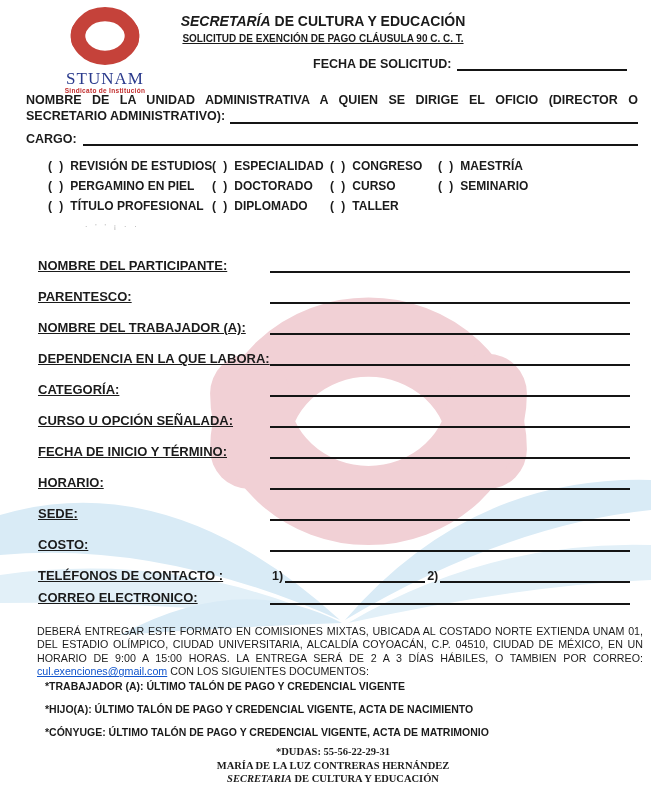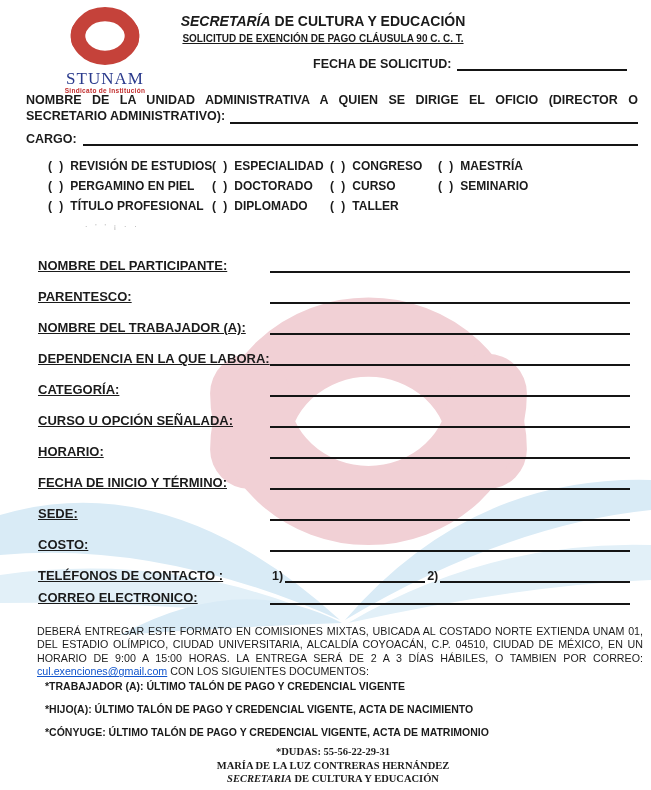--- a/index.html
+++ b/index.html
@@ -184,25 +184,25 @@
       </div>
       <div class="frow">
         <span class="flabel">CATEGORÍA:</span>
         <span class="fline"></span>
       </div>
       <div class="frow">
         <span class="flabel">CURSO U OPCIÓN SEÑALADA:</span>
         <span class="fline"></span>
       </div>
       <div class="frow">
+        <span class="flabel">FECHA DE INICIO Y TÉRMINO:</span>
+        <span class="fline"></span>
+      </div>
+      <div class="frow">
         <span class="flabel">HORARIO:</span>
-        <span class="fline"></span>
-      </div>
-      <div class="frow">
-        <span class="flabel">FECHA DE INICIO Y TÉRMINO:</span>
         <span class="fline"></span>
       </div>
       <div class="frow">
         <span class="flabel">SEDE:</span>
         <span class="fline"></span>
       </div>
       <div class="frow">
         <span class="flabel">COSTO:</span>
         <span class="fline"></span>
       </div>

